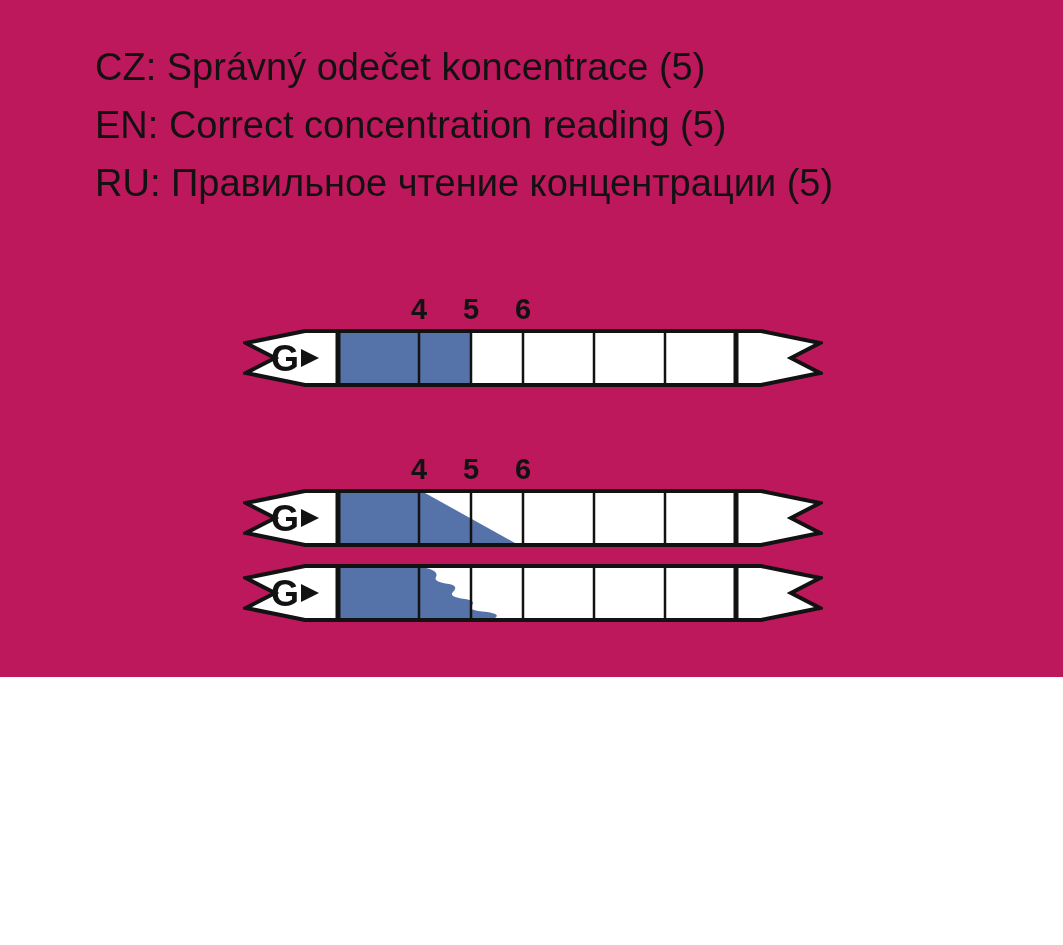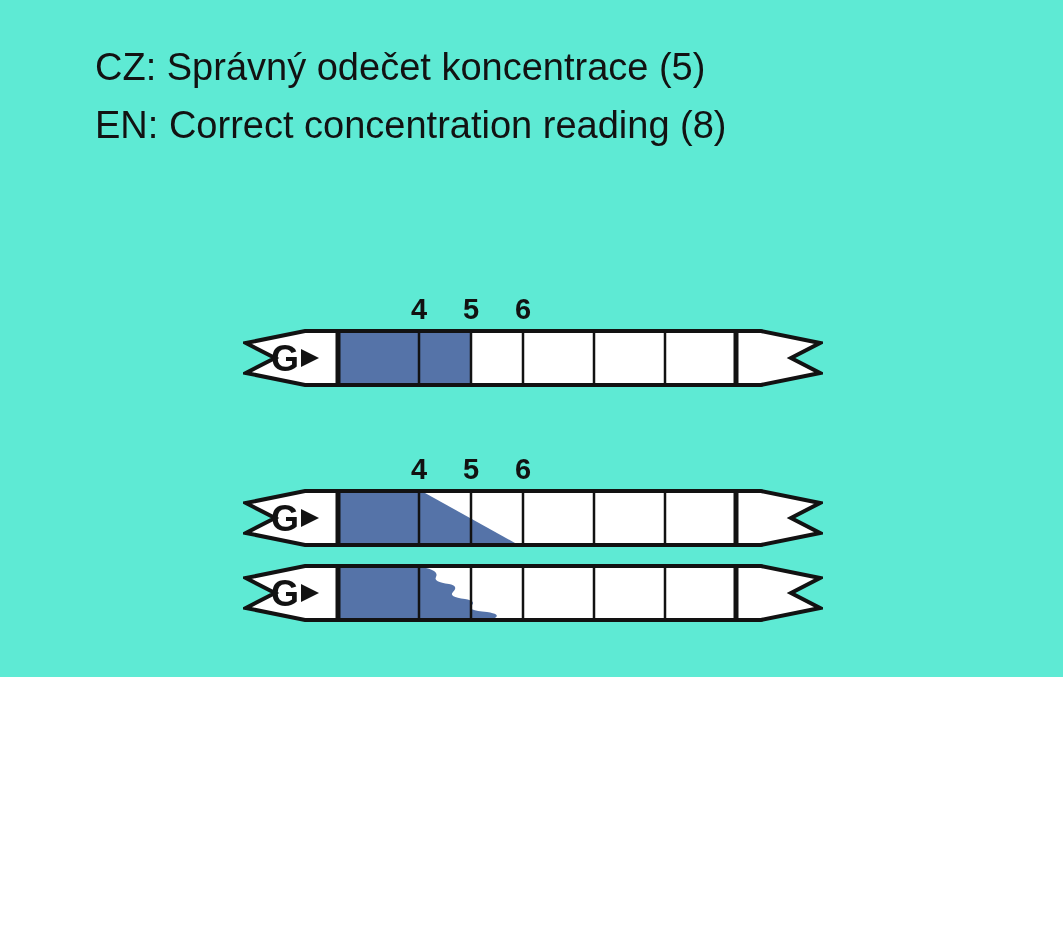--- a/index.html
+++ b/index.html
@@ -1,17 +1,17 @@
 <!DOCTYPE html>
 <html><head>
 <meta charset="utf-8">
 <style>
   html,body { margin:0; padding:0; background:#ffffff; }
   .canvas {
-    position:relative; width:1063px; height:677px; background:#5eead4;
+    position:relative; width:1063px; height:677px; background:#be185d;
     font-family:"Liberation Sans", sans-serif; overflow:hidden; color:#121212;
   }
   .header { position:absolute; left:95px; top:38px; }
   .hline { font-size:38px; line-height:58px; white-space:nowrap; color:#121212; }
 
   .scale-labels { position:absolute; left:243px; width:580px; height:34px; }
   .slabel {
     position:absolute; transform:translateX(-50%);
     font-size:29px; font-weight:700; color:#121212; line-height:34px;
   }
@@ -23,21 +23,22 @@
   .gletter { font-family:"Liberation Sans", sans-serif; font-size:36px; font-weight:700; fill:#121212; }
   .garrow { fill:#121212; }
 </style>
 </head>
 <body>
 
 <div class="canvas">
 
   <div class="header">
     <div class="hline">CZ: Správný odečet koncentrace (5)</div>
-    <div class="hline">EN: Correct concentration reading (8)</div>
+    <div class="hline">EN: Correct concentration reading (5)</div>
+    <div class="hline">RU: Правильное чтение концентрации (5)</div>
   </div>
 
   <div class="scale-labels" style="top:292px">
     <span class="slabel" style="left:176px">4</span>
     <span class="slabel" style="left:228px">5</span>
     <span class="slabel" style="left:280px">6</span>
   </div>
 
   <svg class="strip" style="top:328px" width="580" height="60" viewBox="0 0 580 60">
     <path class="outline" d="M62,3 L518,3 L577,15 L548,30 L577,45 L518,57 L62,57 L3,45 L32,30 L3,15 Z"></path>

